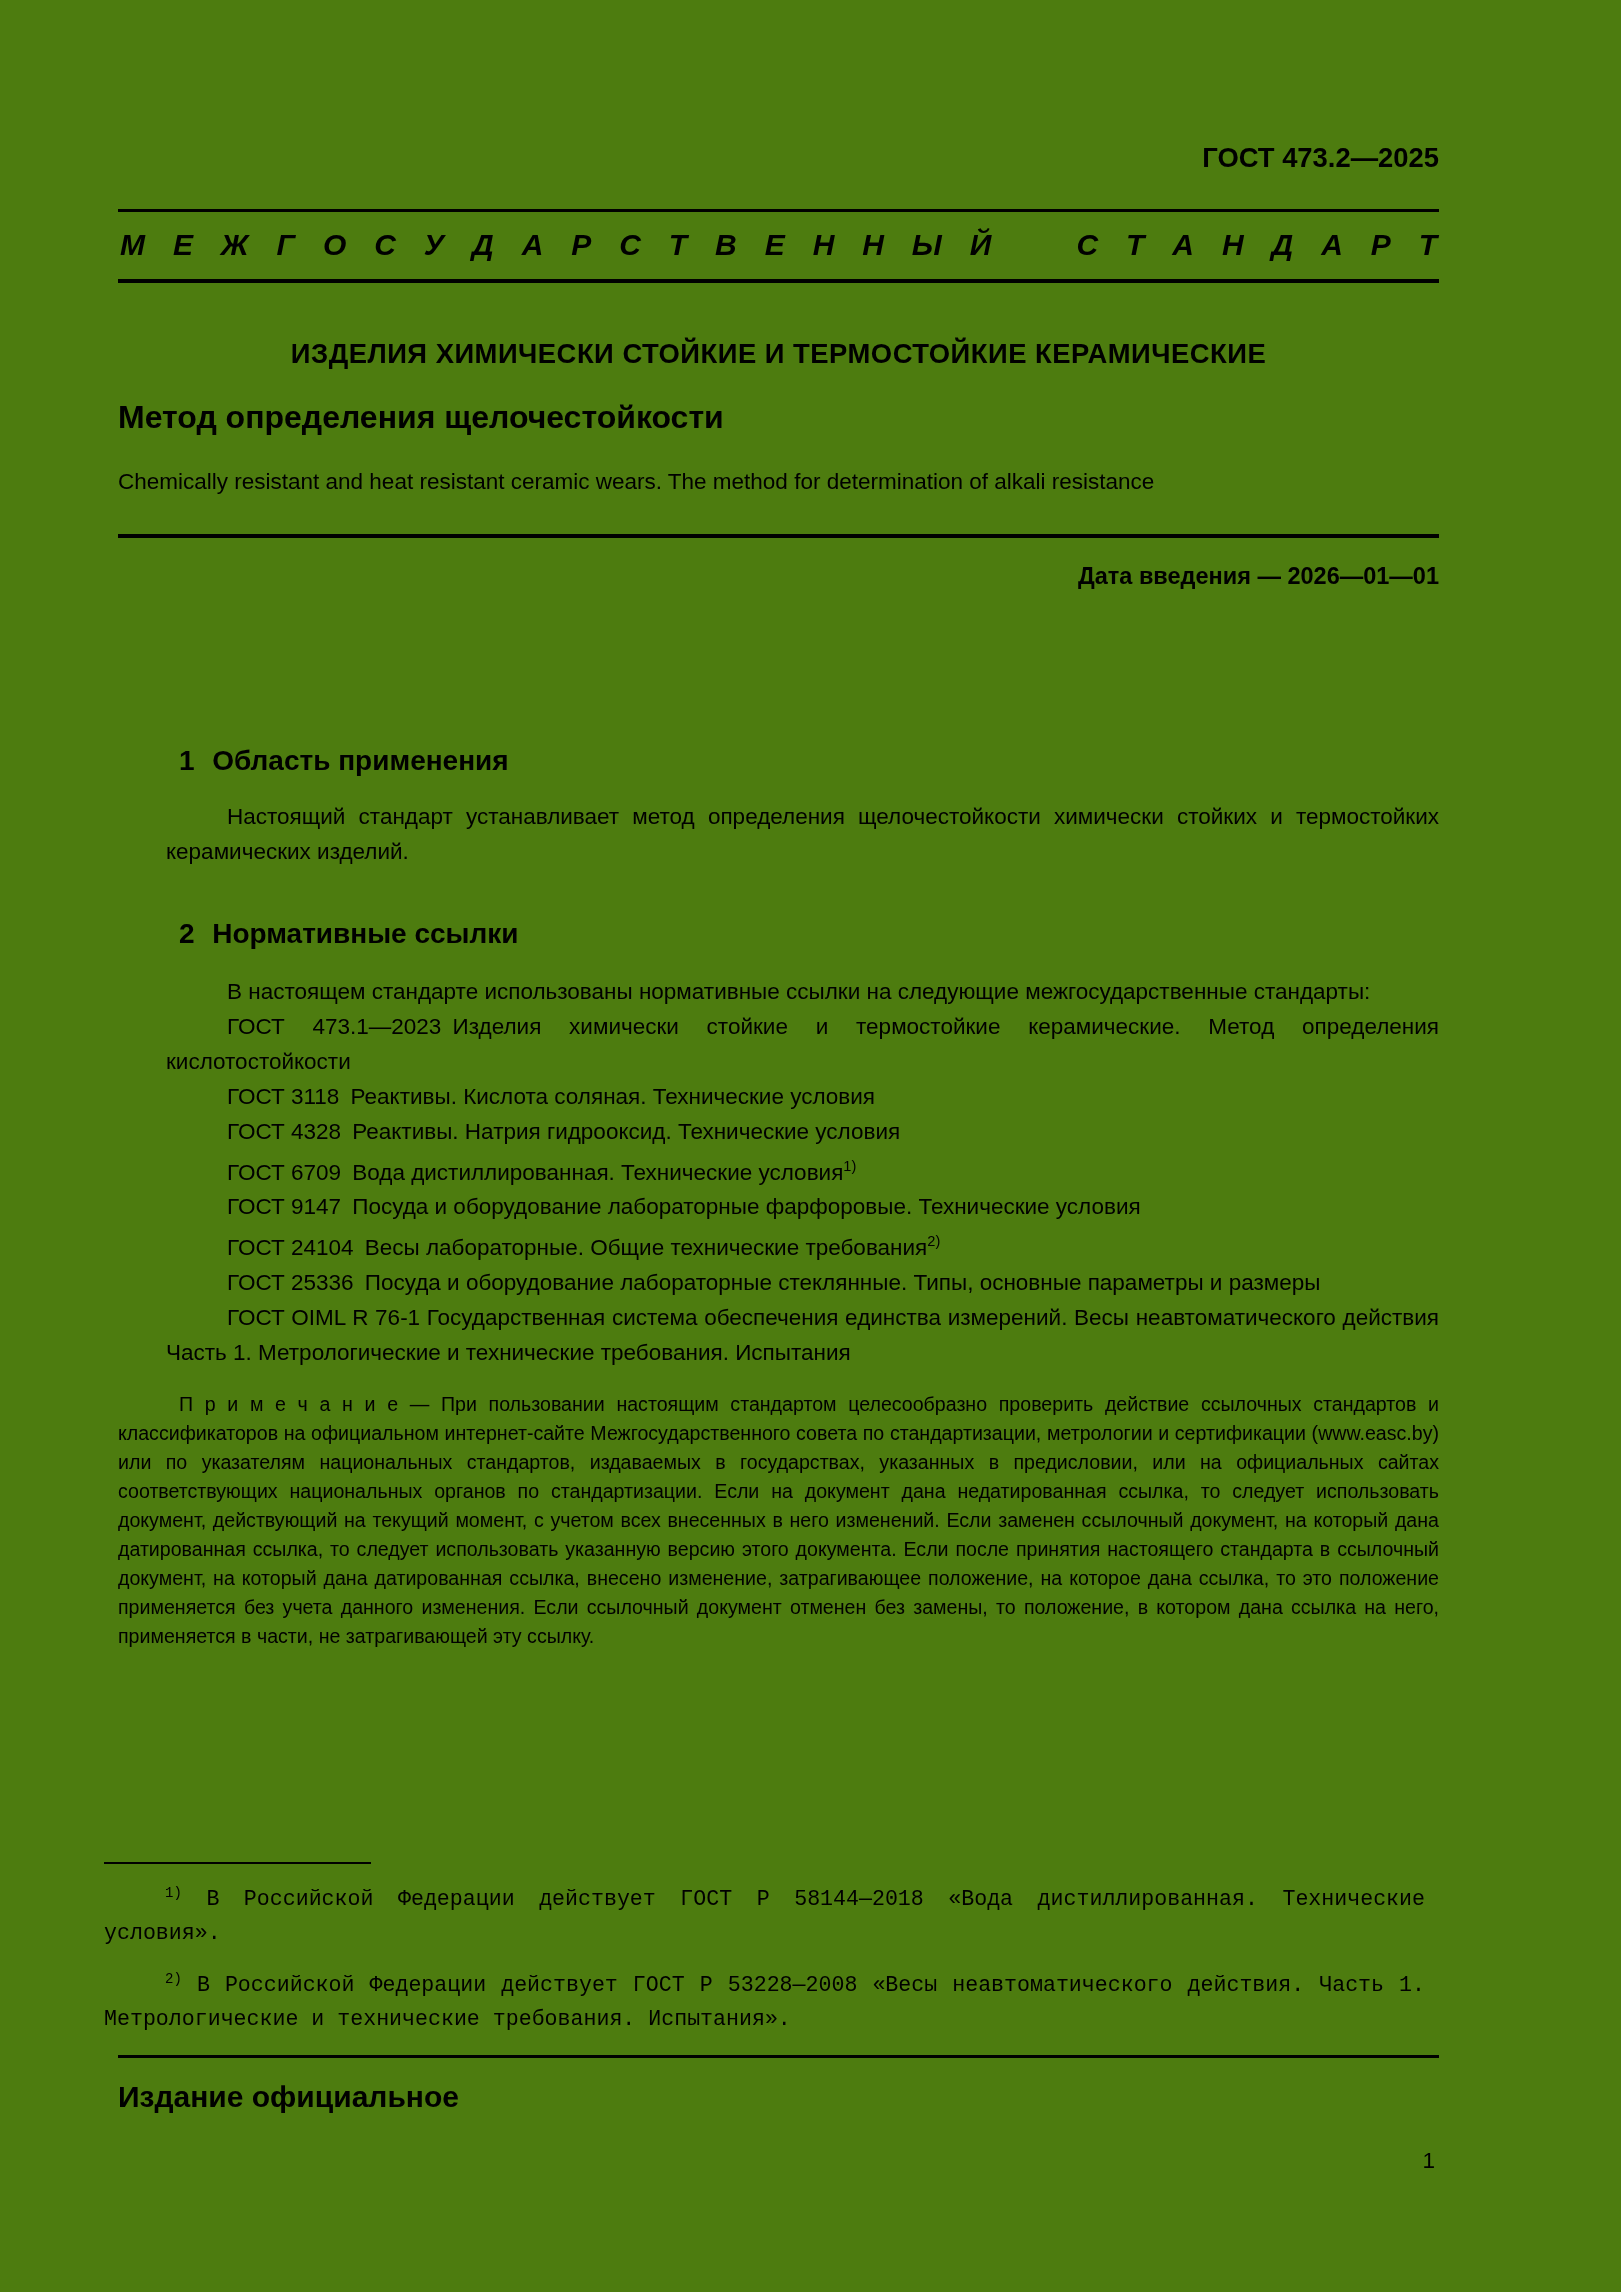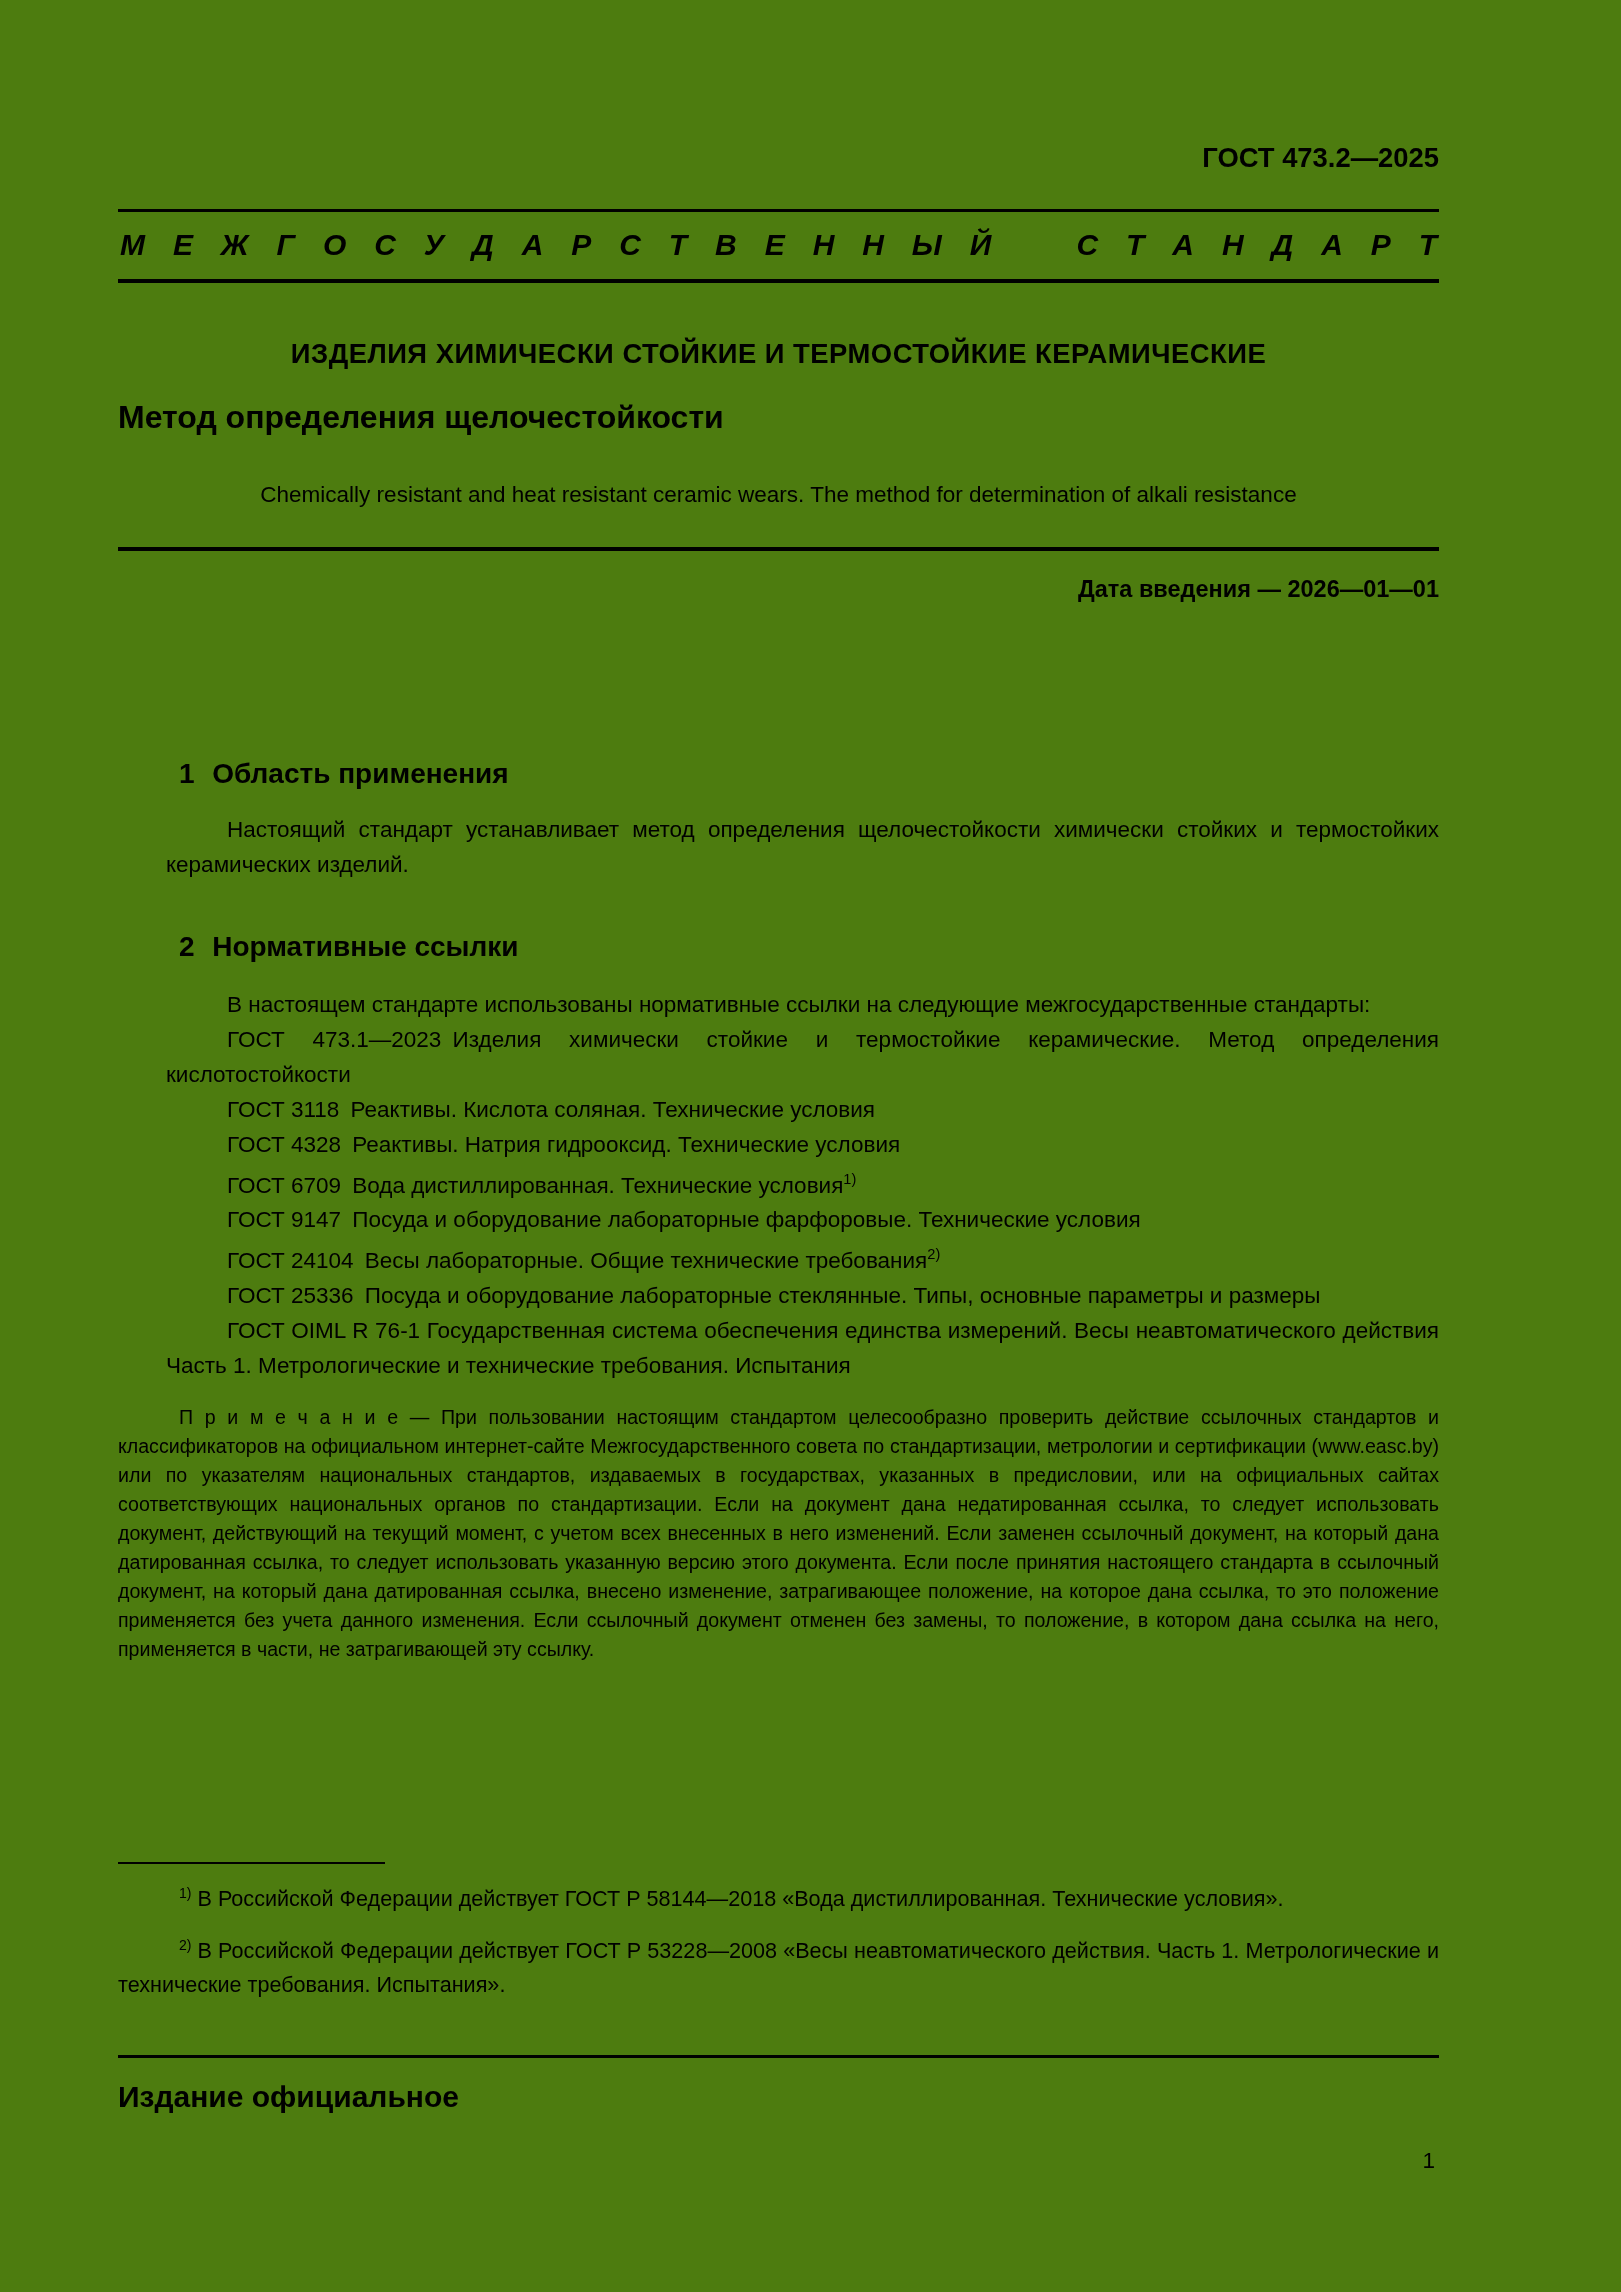--- a/index.html
+++ b/index.html
@@ -22,38 +22,38 @@
   .r1 { margin-top: 35px; height: 2.9px; }
   .banner {
     display: flex; justify-content: space-between; align-items: center;
     padding: 15.7px 2px 17.6px 2px;
     font-weight: bold; font-size: 30px; word-spacing: 19.6px; white-space: pre; font-style: italic;
   }
   .r2 { height: 3.9px; }
 
   .title-ru  { margin-top: 55px; text-align: center; font-weight: bold; font-size: 27.4px; letter-spacing: 0.5px; }
   .subtitle-ru { margin-top: 29px; text-align: left; font-weight: bold; font-size: 32px; }
-  .title-en  { margin-top: 46px; text-align: center; font-size: 22.5px; }
+  .title-en  { margin-top: 33px; font-size: 22.5px; }
   .r3 { margin-top: 39px; height: 3.9px; }
   .date { margin-top: 25.5px; text-align: right; font-weight: bold; font-size: 23.5px; }
 
   .heading { display: flex; gap: 17.6px; margin: 0 0 0 61px; font-weight: bold; font-size: 28px; }
   .h1 { margin-top: 155px; }
   .h2 { margin-top: 49px; }
 
   p { margin: 0; }
   .body-text { font-size: 22.5px; line-height: 35px; text-align: justify; text-indent: 61px; margin-left: 48px; }
   .p1 { margin-top: 21.6px; }
   .intro { margin-top: 23.5px; }
 
   .note { margin-top: 20px; font-size: 19.6px; line-height: 29px; text-align: justify; text-indent: 61px; }
 
   sup { font-size: 0.65em; }
 
-  .footnotes { position: absolute; left: 118px; width: 1321px; top: 1862px; }
+  .footnotes { position: absolute; left: 104px; width: 1321px; top: 1862px; font-family: Liberation Mono, monospace; }
   .fn-rule { width: 267px; height: 2px; }
   .footnote { margin-top: 11.8px; font-size: 21.6px; line-height: 34px; text-align: justify; text-indent: 61px; }
 
   .footer-rule { position: absolute; left: 118px; width: 1321px; top: 2055px; height: 2.9px; }
   .official { position: absolute; left: 118px; top: 2080px; font-weight: bold; font-size: 30px; }
   .page-num { position: absolute; right: 186px; top: 2148px; font-size: 22.5px; }
 </style>
 </head>
 <body>
 

